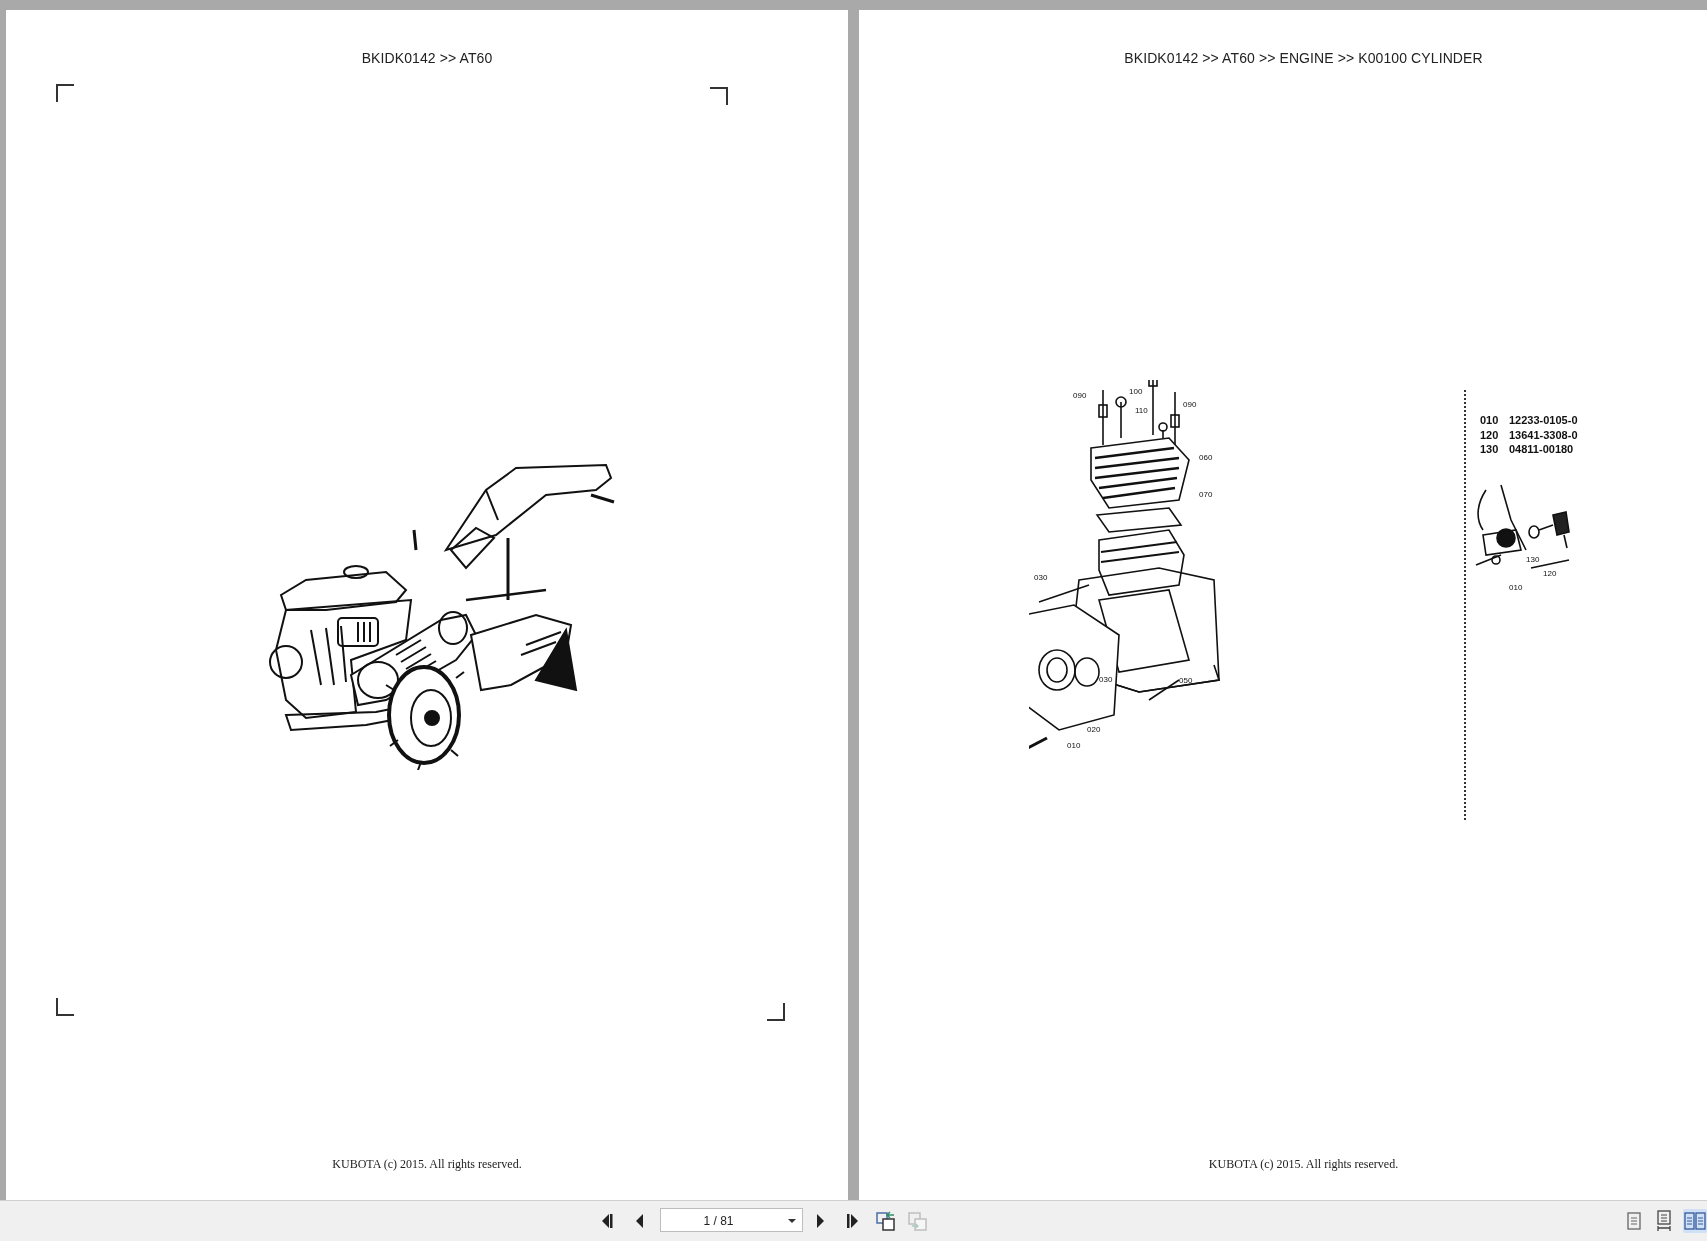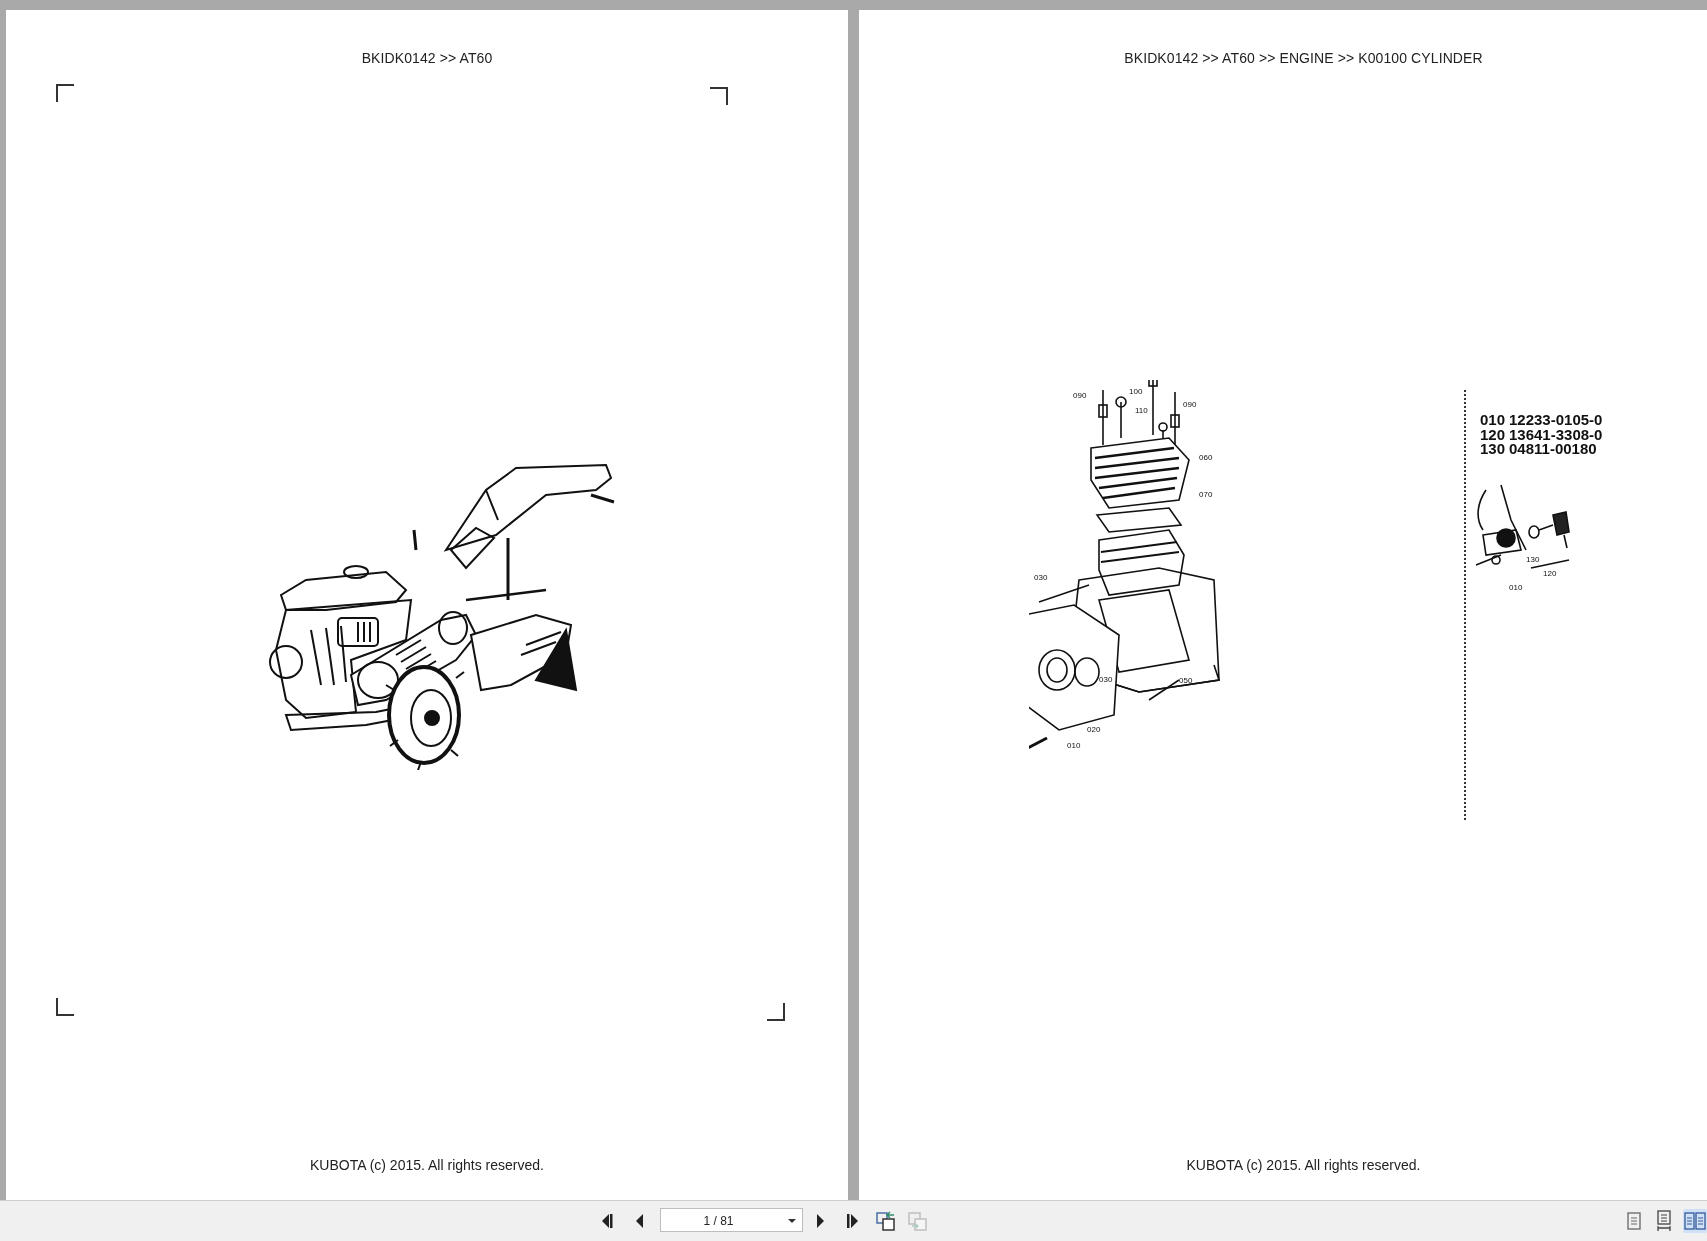--- a/index.html
+++ b/index.html
@@ -3,28 +3,28 @@
 <meta charset="utf-8">
 <style>
   html, body { margin:0; padding:0; }
   body { width:1707px; height:1241px; background:#a9a9a9; position:relative; overflow:hidden;
          font-family:"Liberation Sans", sans-serif; }
   .viewer { position:absolute; left:0; top:0; width:1707px; height:1200px; background:#a9a9a9; }
   .page { position:absolute; top:10px; height:1190px; background:#fff; }
   .page-left { left:6px; width:842px; }
   .page-right { left:859px; width:848px;padding-left:41px; }
   .header { position:absolute; top:40px; left:0; right:0; text-align:center; font-size:14px; color:#222; letter-spacing:0.1px; }
-  .footer { position:absolute; top:1147px; left:0; right:0; text-align:center; font-size:14px; color:#222; }
+  .footer { position:absolute; top:1147px; left:0; right:0; text-align:center; font-size:12px; color:#222;font-family:Liberation Serif, serif; }
   .crop { position:absolute; width:16px; height:16px; border-color:#333; border-style:solid; border-width:0; }
   .crop.tl { border-top-width:2px; border-left-width:2px; }
   .crop.tr { border-top-width:2px; border-right-width:2px; }
   .crop.bl { border-bottom-width:2px; border-left-width:2px; }
   .crop.br { border-bottom-width:2px; border-right-width:2px; }
   .illus { position:absolute; }
-  .parts-table { position:absolute; left:621px; top:403px; font-size:15px; font-weight:bold; color:#111; line-height:14.5px; }
+  .parts-table { position:absolute; left:621px; top:403px; font-size:11px; font-weight:bold; color:#111; line-height:14.5px; }
   .parts-table .row span { display:inline-block; }
   .parts-table .ref { width:29px; }
   .dotline { position:absolute; left:605px; top:380px; height:430px; border-left:2px dotted #333; }
   .toolbar { position:absolute; left:0; top:1200px; width:1707px; height:41px; background:#f0f0f0; border-top:1px solid #cfcfcf; }
   .tb-btn { position:absolute; top:8px; width:24px; height:24px; display:flex; align-items:center; justify-content:center; cursor:pointer; }
   .page-field { position:absolute; left:660px; top:7px; width:143px; height:24px; background:#fff; border:1px solid #bdbdbd; box-sizing:border-box; font-size:12px; color:#222;padding-left:44px; }
   .page-field .val { position:absolute; left:0; right:26px; text-align:center; top:5px; }
   .page-field .dd { position:absolute; right:6px; top:10px; width:0; height:0; border-left:4px solid transparent; border-right:4px solid transparent; border-top:4px solid #333; }
   .view-btn.active { background:#cfe0f7; border-radius:2px; }
   .diag-label { font-family:"Liberation Sans", sans-serif; font-size:8px; fill:#111; }

